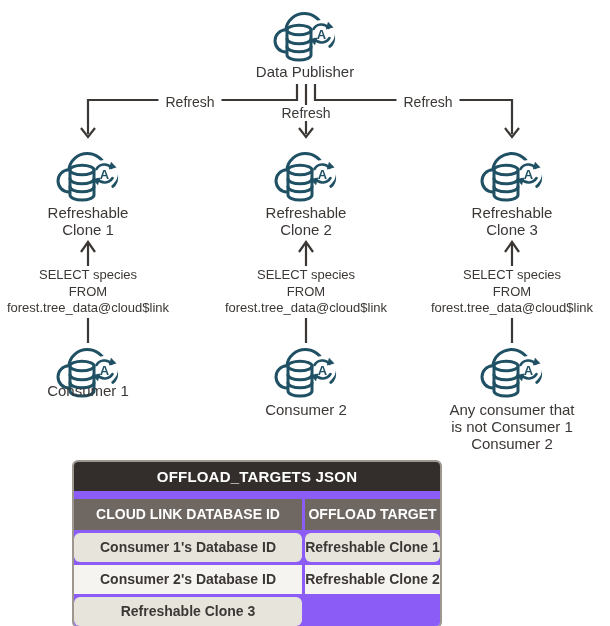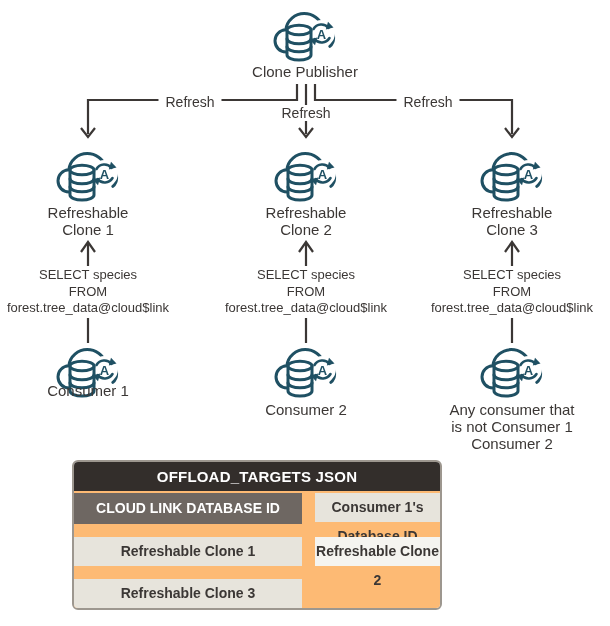--- a/index.html
+++ b/index.html
@@ -22,24 +22,24 @@
   
   .offload-table{
     position:absolute;left:72px;top:460px;width:370px;z-index:5;
     border:2px solid #9d978f;border-radius:6px;overflow:hidden;background:#ffffff;
     box-sizing:border-box;
   }
   .t-title{
     background:#332e2b;color:#ffffff;font-weight:bold;font-size:15px;
     text-align:center;height:29px;line-height:29px;letter-spacing:.2px;
   }
-  .t-grid{display:grid;grid-template-columns:228px 1fr;gap:13px;background:#fdba74;padding-top:2px;}
+  .t-grid{display:grid;grid-template-columns:228px 1fr;gap:3px;background:#8b5cf6;padding-top:8px;}
   .t-cell{height:29px;line-height:29px;text-align:center;font-size:14px;}
   .t-head{background:#6e6762;color:#ffffff;font-weight:bold;height:31px;line-height:31px;}
-  .t-beige{background:#e7e4dc;color:#3b3735;font-weight:bold;}
+  .t-beige{background:#e7e4dc;color:#3b3735;font-weight:bold;border-radius:6px;}
   .t-light{background:#f5f4f0;color:#3b3735;font-weight:bold;}
   
   .ic-stroke{stroke:#1f5063;stroke-width:3;fill:none;stroke-linecap:round;stroke-linejoin:round;}
   .ic-fillw{fill:#ffffff;}
   .ic-teal{fill:#1f5063;}
 </style>
 </head>
 <body>
 
 <div class="stage">
@@ -74,21 +74,21 @@
     <path class="conn" d="M81 252 L88 242 L95 252"></path>
     <path class="conn" d="M306 243 V343"></path>
     <path class="conn" d="M299 252 L306 242 L313 252"></path>
     <path class="conn" d="M512 243 V343"></path>
     <path class="conn" d="M505 252 L512 242 L519 252"></path>
   </svg>
 
   <svg class="node-icon" style="left:273px;top:7px" width="64" height="56">
       <use href="#adb-icon"></use>
     </svg>
-  <div class="lbl" style="left:225px;top:63px;width:160px">Clone Publisher</div>
+  <div class="lbl" style="left:225px;top:63px;width:160px">Data Publisher</div>
 
   <div class="refresh-lbl" style="left:190px;top:102px">Refresh</div>
   <div class="refresh-lbl" style="left:306px;top:113px">Refresh</div>
   <div class="refresh-lbl" style="left:428px;top:102px">Refresh</div>
 
   <svg class="node-icon" style="left:56px;top:147px" width="64" height="56">
       <use href="#adb-icon"></use>
     </svg>
   <div class="lbl" style="left:8px;top:204px;width:160px">Refreshable
 Clone 1</div>
@@ -129,23 +129,25 @@
       <use href="#adb-icon"></use>
     </svg>
   <div class="lbl" style="left:412px;top:401px;width:200px">Any consumer that
 is not Consumer 1
 Consumer 2</div>
 
   <div class="offload-table">
     <div class="t-title">OFFLOAD_TARGETS JSON</div>
     <div class="t-grid">
       <div class="t-cell t-head">CLOUD LINK DATABASE ID</div>
+      <div class="t-cell t-head">OFFLOAD TARGET</div>
 
       <div class="t-cell t-beige">Consumer 1's Database ID</div>
       <div class="t-cell t-beige">Refreshable Clone 1</div>
 
+      <div class="t-cell t-light">Consumer 2's Database ID</div>
       <div class="t-cell t-light">Refreshable Clone 2</div>
 
       <div class="t-cell t-beige">Refreshable Clone 3</div>
     </div>
   </div>
 
 </div>
 
 </body></html>

